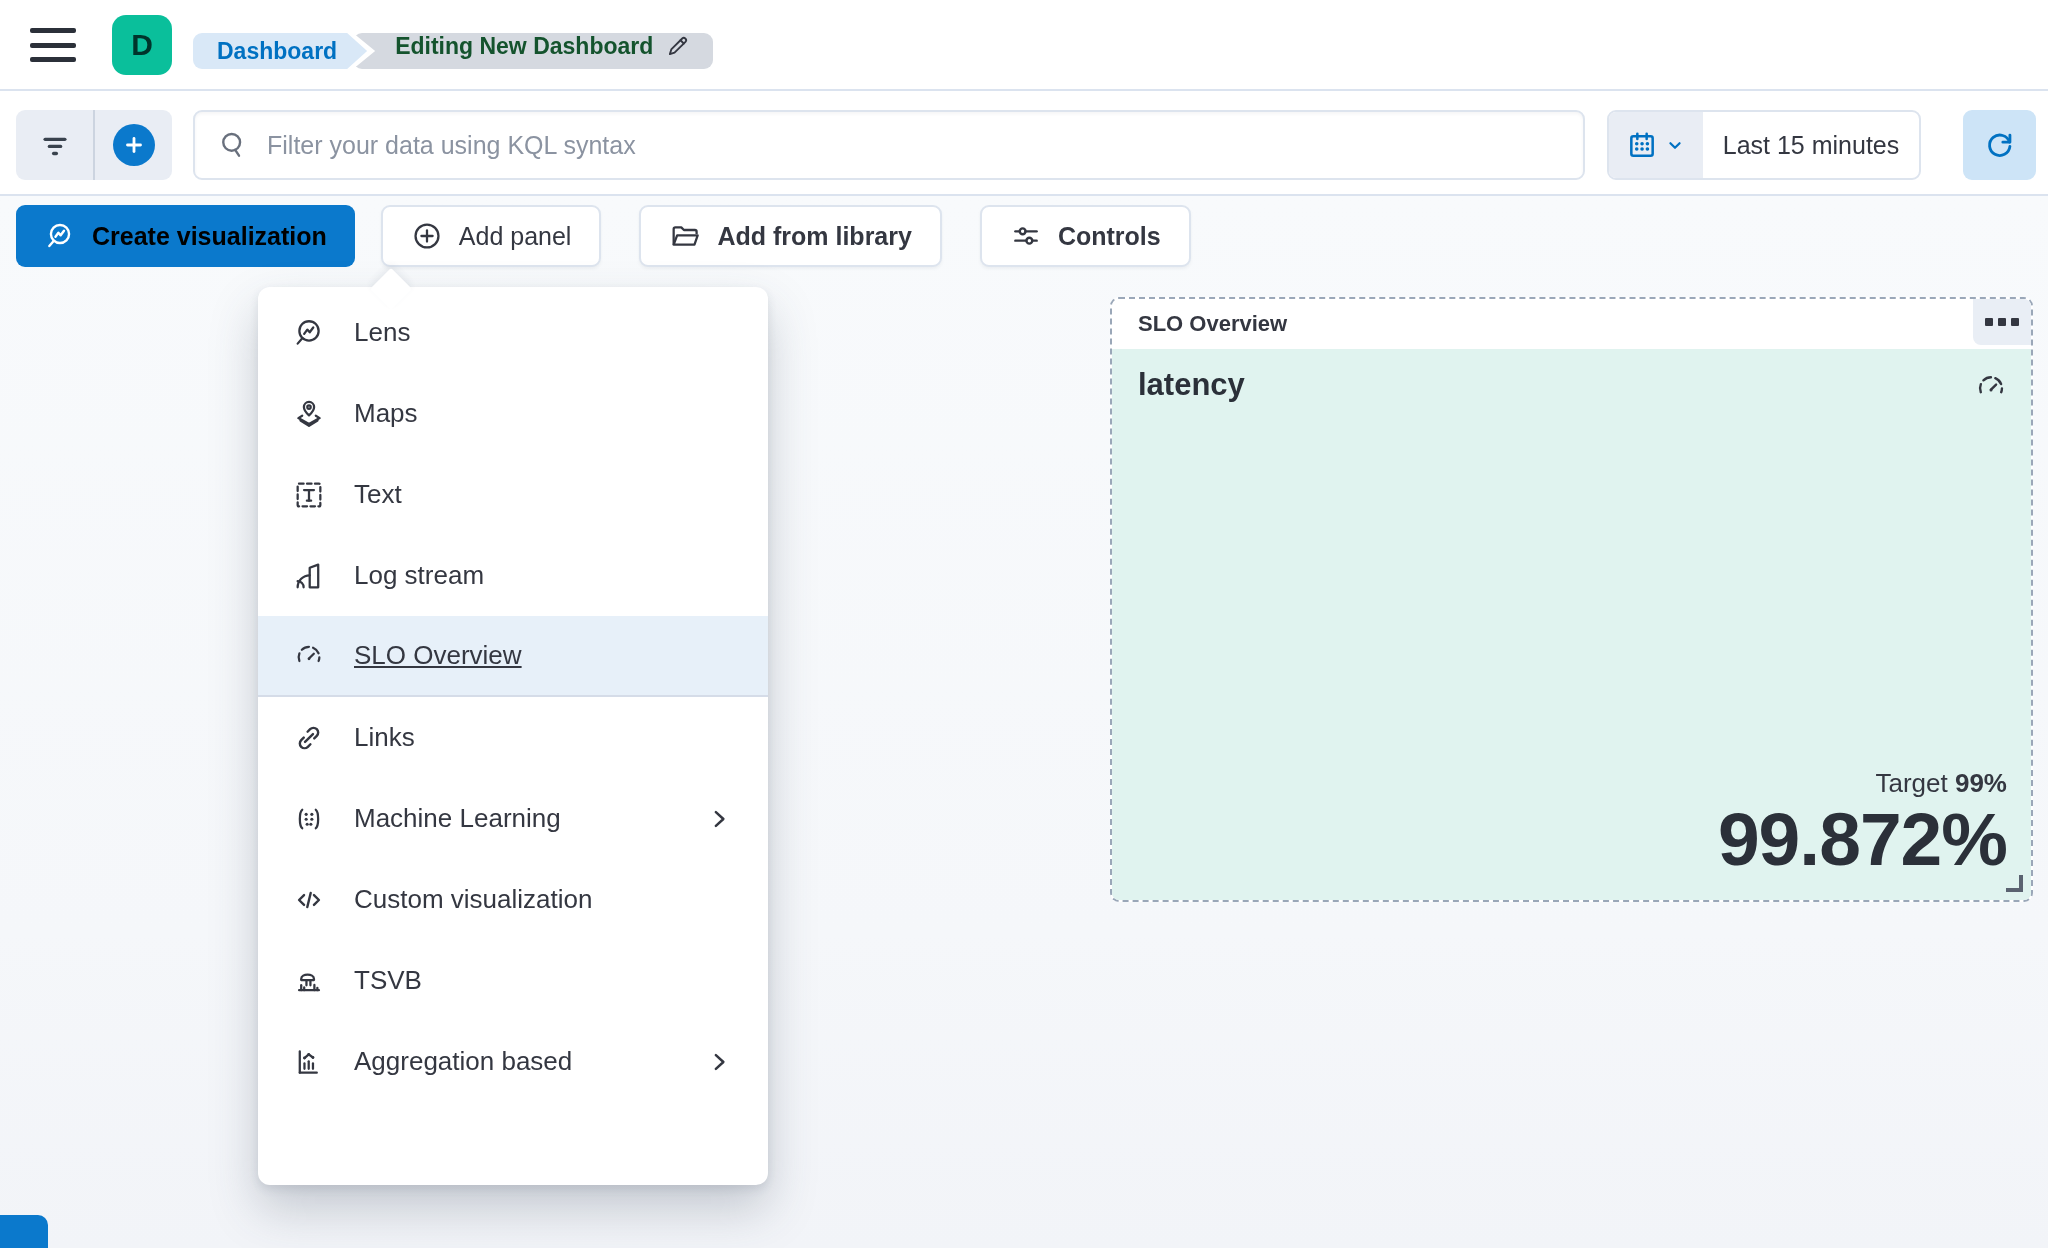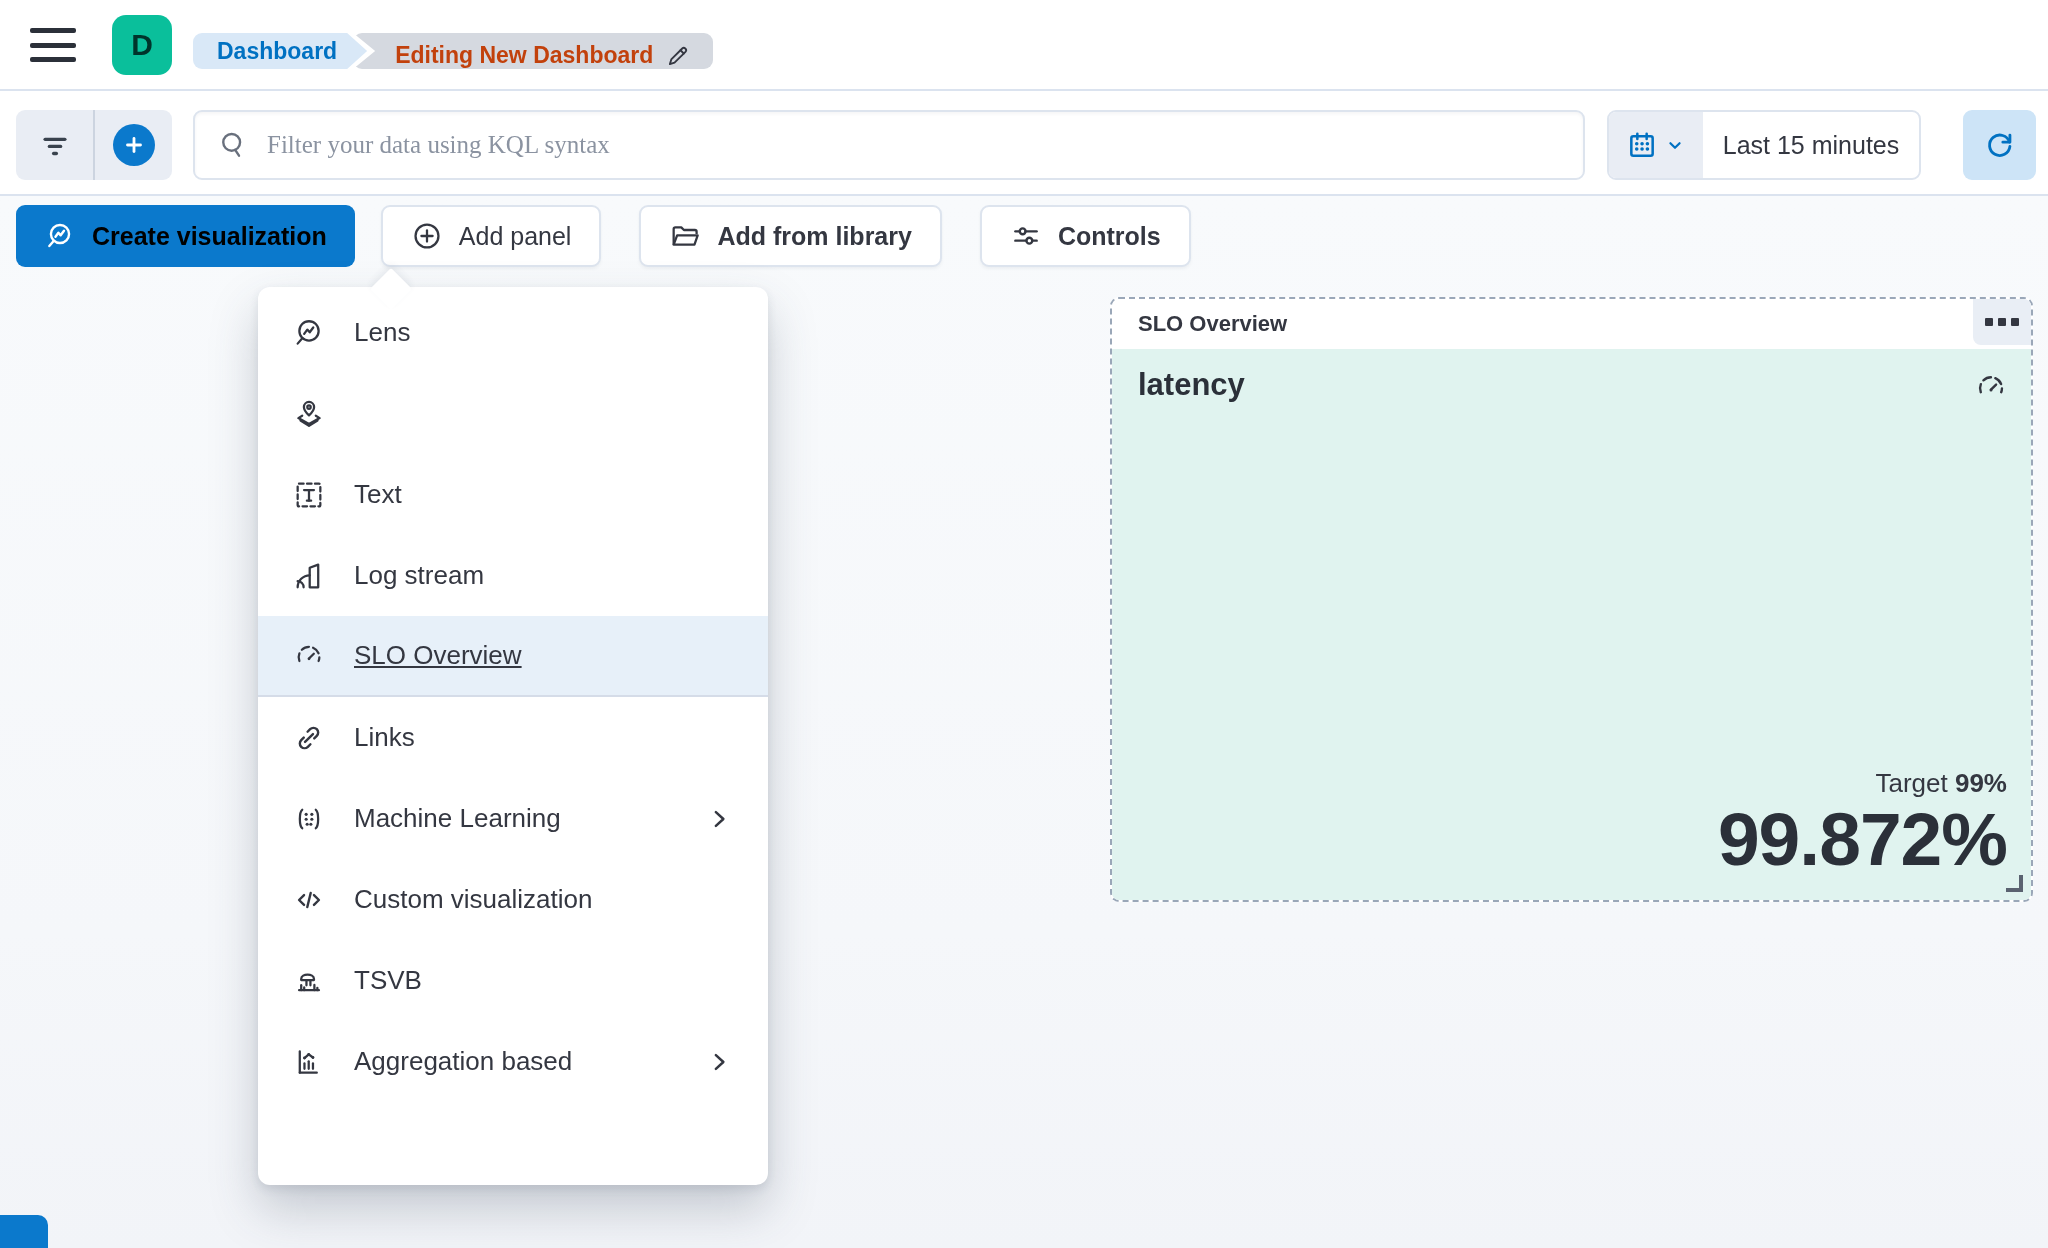--- a/index.html
+++ b/index.html
@@ -8,35 +8,35 @@
   svg { display:block; }
   .stage { position:absolute; inset:0; width:2048px; height:1248px; }
 
   
   .header { position:absolute; left:0; top:0; width:2048px; height:91px; background:#fff; border-bottom:2px solid #dbe3ef; display:flex; align-items:center; }
   .hamburger { position:absolute; left:30px; top:28px; width:46px; height:34px; display:flex; flex-direction:column; justify-content:space-between; cursor:pointer; }
   .hamburger span { display:block; height:5px; border-radius:2px; background:#2b3039; }
   .logo { position:absolute; left:112px; top:15px; width:60px; height:60px; border-radius:14px; background:#0abf9b; color:#00342b; display:flex; align-items:center; justify-content:center; font-weight:700; font-size:30px; }
   .crumbs { position:absolute; left:193px; top:21px; height:36px; display:flex; align-items:stretch;margin-top:12px; }
   .crumb1 { position:relative; z-index:2; background:#d9e8f7; color:#0071c2; font-size:23px; font-weight:600; display:flex; align-items:center; padding:0 30px 0 24px; border-radius:9px; clip-path:polygon(0 0, calc(100% - 20px) 0, 100% 50%, calc(100% - 20px) 100%, 0 100%); }
-  .crumb2 { position:relative; z-index:1; margin-left:-14px; background:#d5d9e0; color:#c2410c; font-size:23px; font-weight:600; display:flex; align-items:flex-end; gap:12px; padding:0 22px 0 42px; border-radius:9px; clip-path:polygon(0 0, 100% 0, 100% 100%, 0 100%, 22px 50%); }
+  .crumb2 { position:relative; z-index:1; margin-left:-14px; background:#d5d9e0; color:#14532d; font-size:23px; font-weight:600; display:flex; align-items:flex-start; gap:12px; padding:0 22px 0 42px; border-radius:9px; clip-path:polygon(0 0, 100% 0, 100% 100%, 0 100%, 22px 50%); }
   .hdr-right { position:absolute; right:12px; top:0; height:91px; display:flex; align-items:center; gap:48px; }
   .badge-unsaved { background:#fec514; color:#111; font-size:22px; font-weight:700; padding:10px 22px; border-radius:13px; }
   .hdr-link { color:#0071c2; font-size:25px; font-weight:600; cursor:pointer; }
   .hdr-link.disabled { color:#98a2b3; cursor:default; }
   .btn-save { background:#0b79cc; color:#fff; font-size:25px; font-weight:600; border:none; border-radius:8px; height:60px; padding:0 34px; display:flex; align-items:center; gap:14px; cursor:pointer; }
 
   
   .qrow { position:absolute; left:0; top:91px; width:2048px; height:105px; background:#fff; border-bottom:2px solid #dbe3ef; }
   .filter-group { position:absolute; left:16px; top:19px; width:156px; height:70px; background:#e9edf4; border-radius:9px; display:flex; align-items:center; }
   .filter-group .seg { flex:1; height:100%; display:flex; align-items:center; justify-content:center; cursor:pointer; }
   .filter-group .div { width:2px; height:70px; background:#ccd4e0; }
   .plus-fab { width:42px; height:42px; border-radius:50%; background:#0b79cc; display:flex; align-items:center; justify-content:center; }
   .kql { position:absolute; left:193px; top:19px; width:1392px; height:70px; background:#fff; border:2px solid #dde4ee; border-radius:9px; box-shadow:inset 0 2px 3px rgba(80,90,110,.06); display:flex; align-items:center; padding:0 22px; gap:18px; }
-  .kql input { border:none; outline:none; flex:1; font-size:25px; color:#a16207; font-family:Liberation Serif, serif; background:transparent; }
+  .kql input { border:none; outline:none; flex:1; font-size:25px; color:#a16207; font-family:Liberation Sans, sans-serif; background:transparent; }
   .kql input::placeholder { color:#8b93a1; }
   .timepicker { position:absolute; left:1607px; top:19px; width:314px; height:70px; border:2px solid #dde4ee; border-radius:9px; background:#fff; display:flex; overflow:hidden; }
   .tp-left { width:94px; background:#e9edf4; display:flex; align-items:center; justify-content:center; gap:6px; cursor:pointer; }
   .tp-right { flex:1; display:flex; align-items:center; justify-content:center; font-size:25px; color:#343741; cursor:pointer; }
   .btn-refresh { position:absolute; left:1963px; top:19px; width:73px; height:70px; background:#cde4f7; border:none; border-radius:9px; display:flex; align-items:center; justify-content:center; cursor:pointer; }
 
   
   .canvas { position:absolute; left:0; top:196px; width:2048px; height:1052px; background:linear-gradient(180deg,#f8fafc 0%,#f5f7fa 70%,#f2f4f8 100%); }
 
   
@@ -225,20 +225,21 @@
 
       <div class="mi">
         <span>
           <svg width="34" height="34" viewBox="0 0 24 24" fill="none" stroke="#343741" stroke-width="1.6" stroke-linecap="round" stroke-linejoin="round">
             <path d="M12 3.5a3.6 3.6 0 0 1 3.6 3.6c0 2.6-3.6 5.9-3.6 5.9S8.4 9.7 8.4 7.1A3.6 3.6 0 0 1 12 3.5z"></path>
             <circle cx="12" cy="7.1" r="1.2"></circle>
             <path d="M7.2 13.2L4.5 14.9 12 19l7.5-4.1-2.7-1.7"></path>
             <path d="M6 16.6L12 20.4l6-3.8"></path>
           </svg>
         </span>
+        <span class="lbl">Maps</span>
       </div>
 
       <div class="mi">
         <span>
           <svg width="34" height="34" viewBox="0 0 24 24" fill="none" stroke="#343741" stroke-width="1.6" stroke-linecap="round">
             <rect x="4" y="4" width="16" height="16" rx="1" stroke-dasharray="3.2 2.4"></rect>
             <path d="M8.5 8.5h7"></path>
               <path d="M12 8.5V16"></path>
               <path d="M10.5 16h3"></path>
           </svg>

